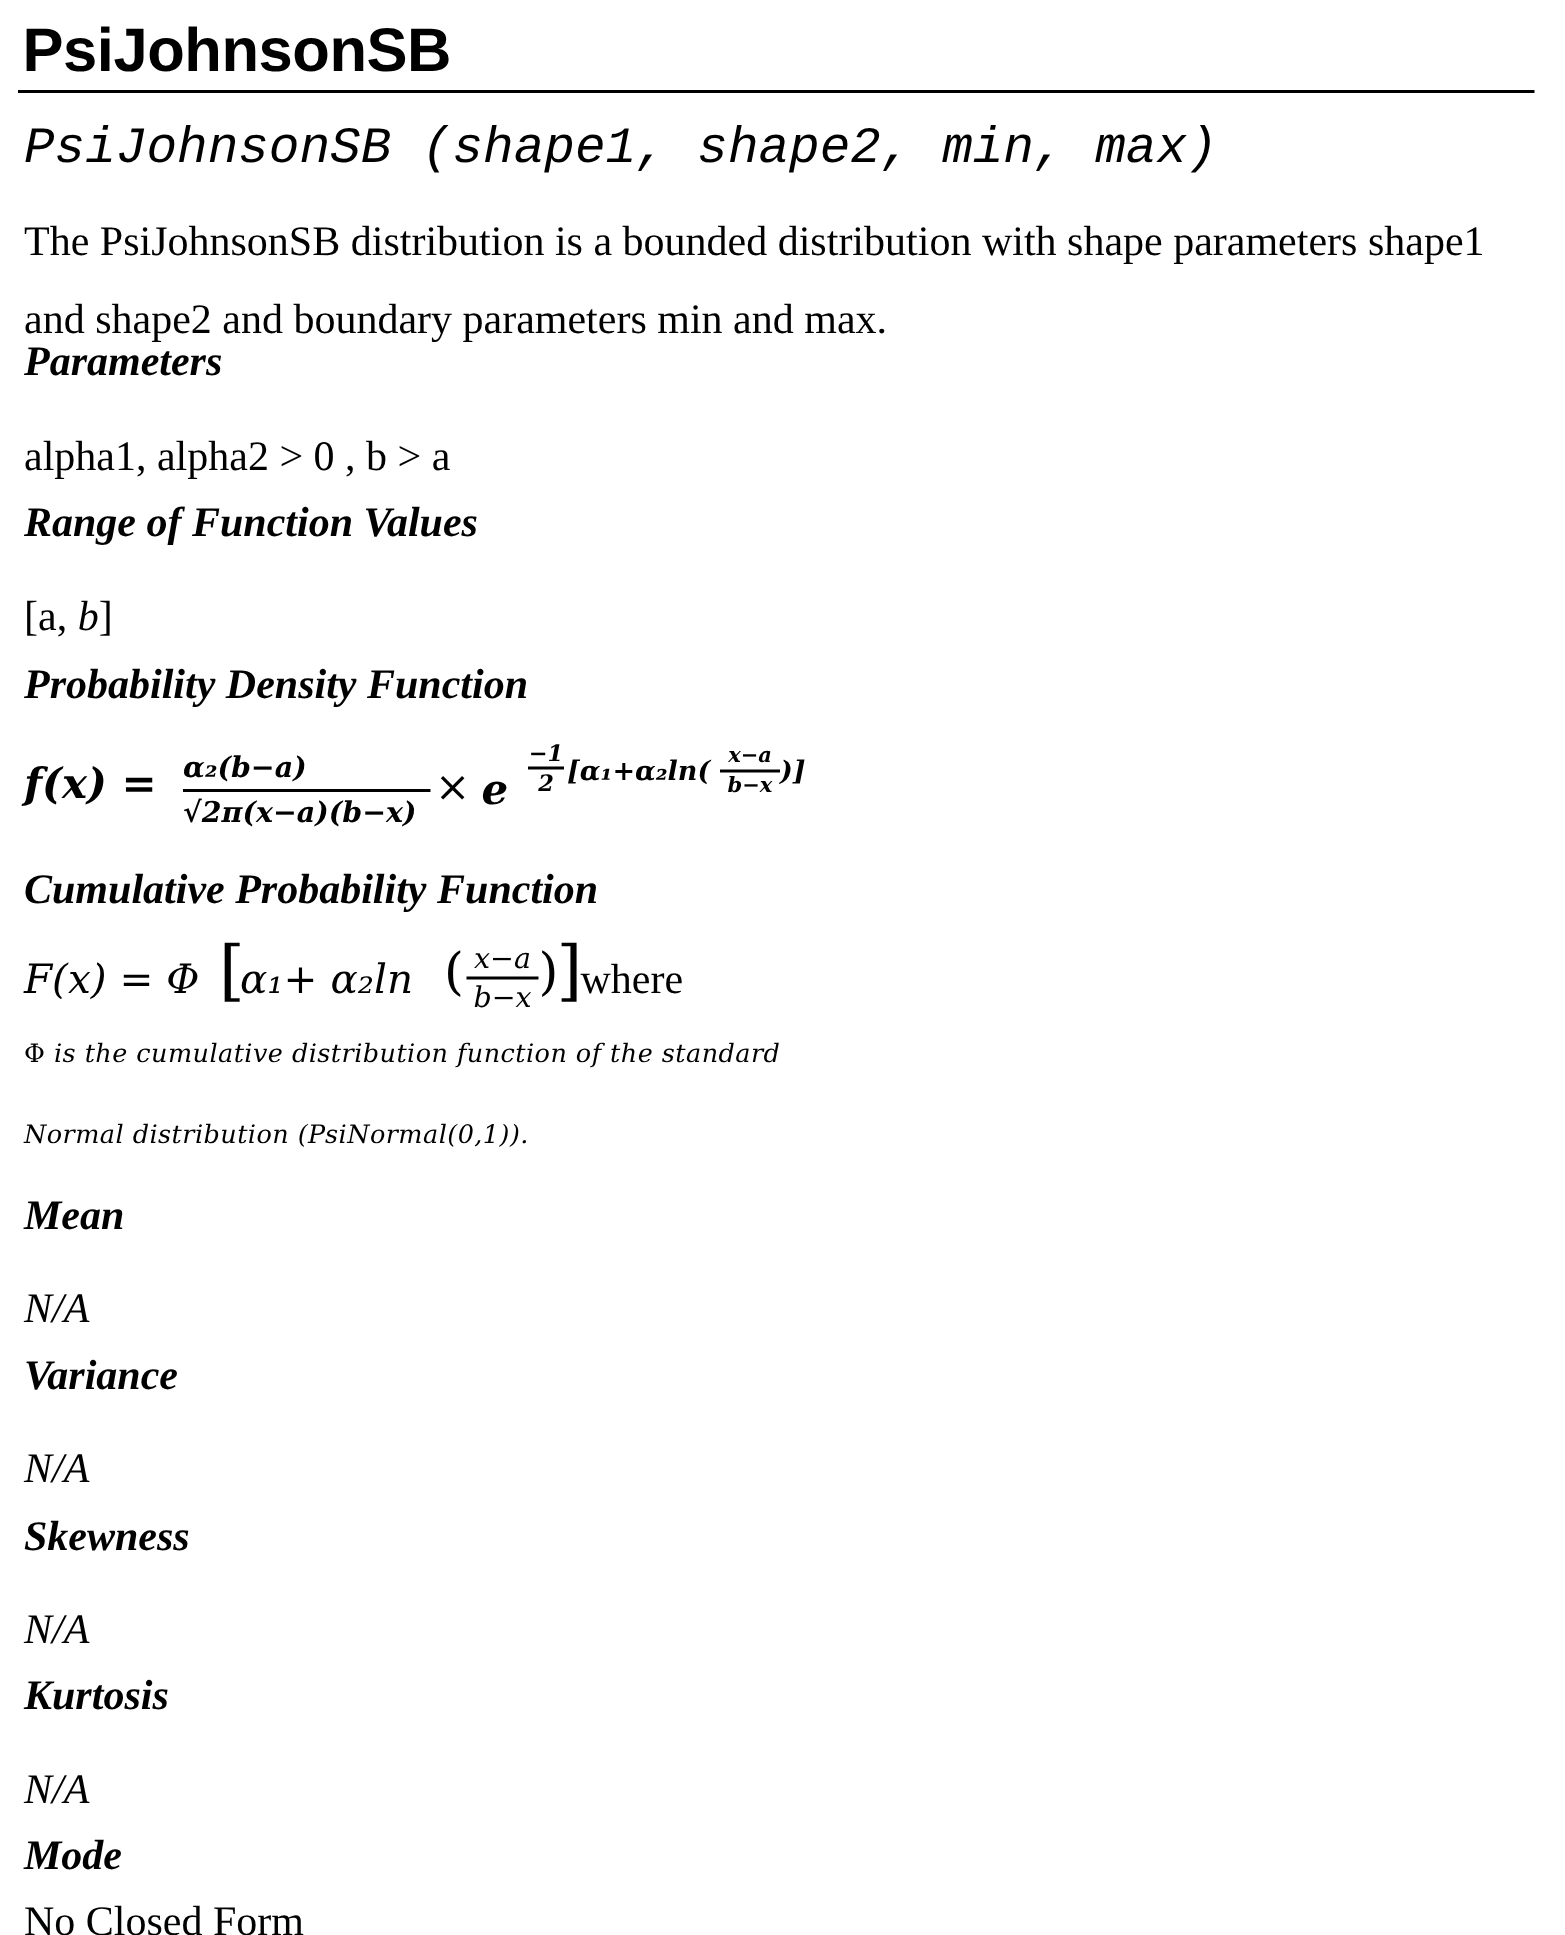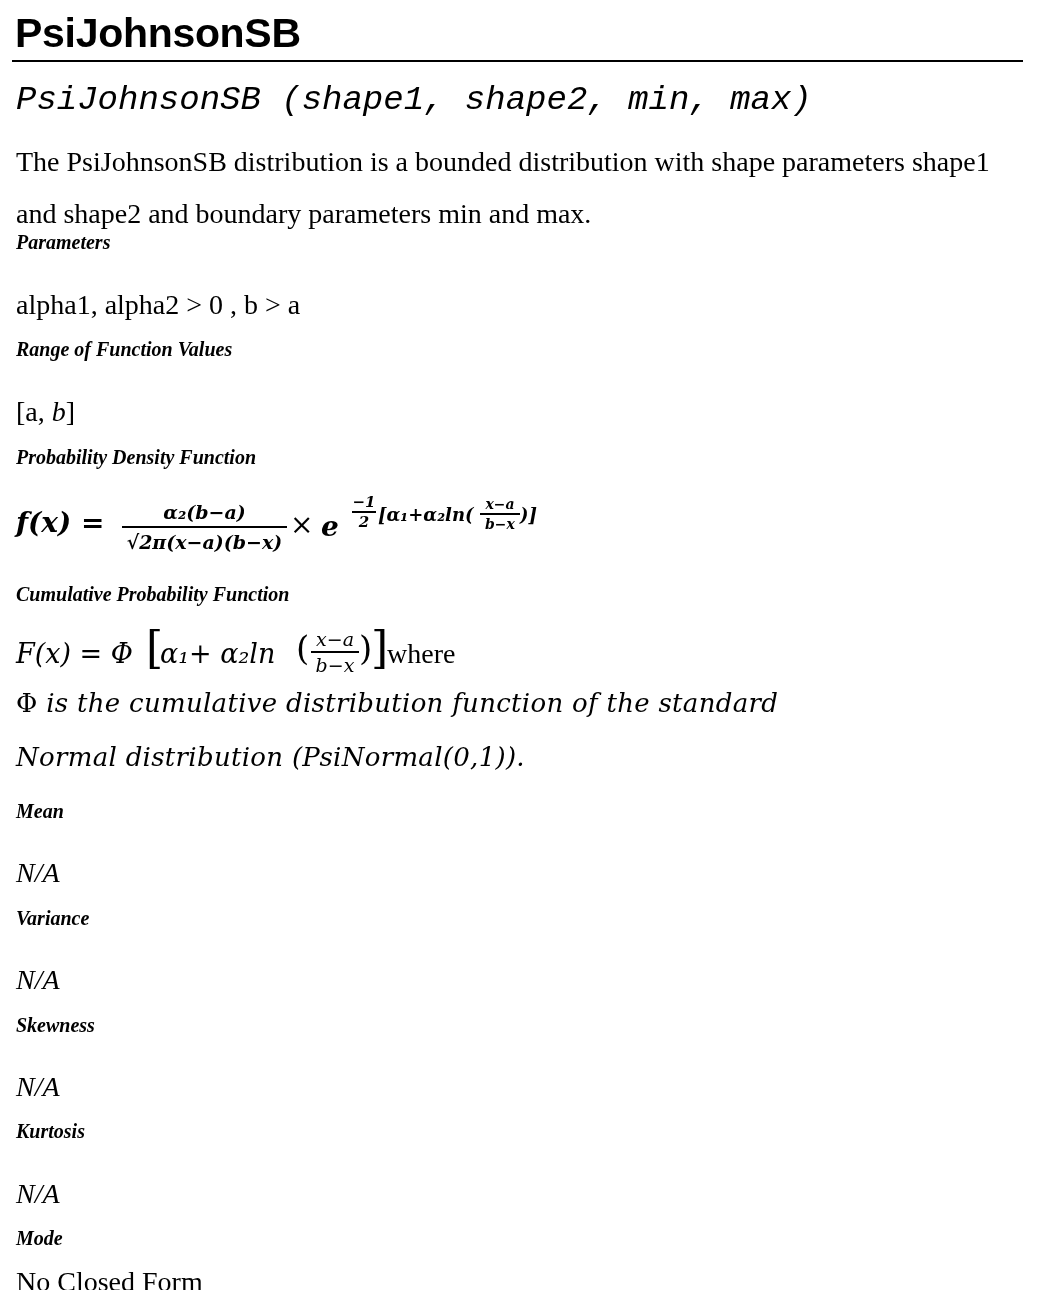--- a/index.html
+++ b/index.html
@@ -13,48 +13,48 @@
     font-size: 41px; line-height: 50px; letter-spacing: -0.3px;
   }
   .rule { position: absolute; left: 12px; top: 60px; width: 1011px; height: 2px; background: #000; }
   .syntax {
     position: absolute; left: 16px; top: 84px;
     font-family: "Liberation Mono", monospace; font-size: 34px; line-height: 32px; font-style: italic;
   }
   .para { position: absolute; left: 16px; font-size: 28px; line-height: 52px; }
   .desc { top: 136px; width: 1010px; }
   .heading {
-    position: absolute; left: 16px; font-size: 20px; line-height: 34px;
+    position: absolute; left: 16px; font-size: 28px; line-height: 34px;
     font-weight: bold; font-style: italic;
   }
   .ital { font-style: italic; }
   .mathline { position: absolute; left: 16px; font-family: "DejaVu Serif", serif; }
   .m-ital { font-style: italic; }
   .m-bold { font-weight: bold; }
 
   
   .pdf { top: 486px; height: 80px; font-size: 28px; }
   .pdf .lhs { position: absolute; left: 0; top: 20px; white-space: nowrap; }
-  .frac { position: absolute; text-align: center; }
+  .frac { position: absolute; text-align: left; }
   .frac .num { font-size: 19px; line-height: 24px; }
   .frac .bar { height: 2px; background: #000; margin: 2px 0; }
   .frac .den { font-size: 19px; line-height: 24px; }
   .pdf .times { position: absolute; left: 274px; top: 22px; font-size: 28px; }
   .pdf .e { position: absolute; left: 305px; top: 24px; font-size: 28px; }
   .pdf .exp { position: absolute; left: 336px; top: 8px; font-size: 16px; white-space: nowrap; }
 
   
   .cdf { top: 630px; height: 60px; font-size: 27px; }
   .cdf .part { position: absolute; white-space: nowrap; }
   .bigbr { font-size: 44px; font-weight: 300; top: -8px; }
   .paren { font-size: 34px; top: -2px; }
   .small-frac { position: absolute; text-align: center; font-size: 19px; line-height: 22px; }
   .small-frac .bar { height: 1.5px; background: #000; margin: 1px 0; }
   .where { position: absolute; left: 371px; top: 8px; font-family: "Liberation Serif", serif; font-size: 28px; text-align: center; }
-  .phi-line { position: absolute; left: 16px; font-family: "DejaVu Serif", serif; font-size: 26px; font-style: italic; line-height: 34px; letter-spacing: 0.3px; }
+  .phi-line { position: absolute; left: 16px; font-family: "DejaVu Serif", serif; font-size: 17px; font-style: italic; line-height: 34px; letter-spacing: 0.3px; }
   .up { font-style: normal; }
 </style>
 </head>
 <body>
 
 <div class="title">PsiJohnsonSB</div>
 <div class="rule"></div>
 
 <div class="syntax">PsiJohnsonSB (shape1, shape2, min, max)</div>
 

